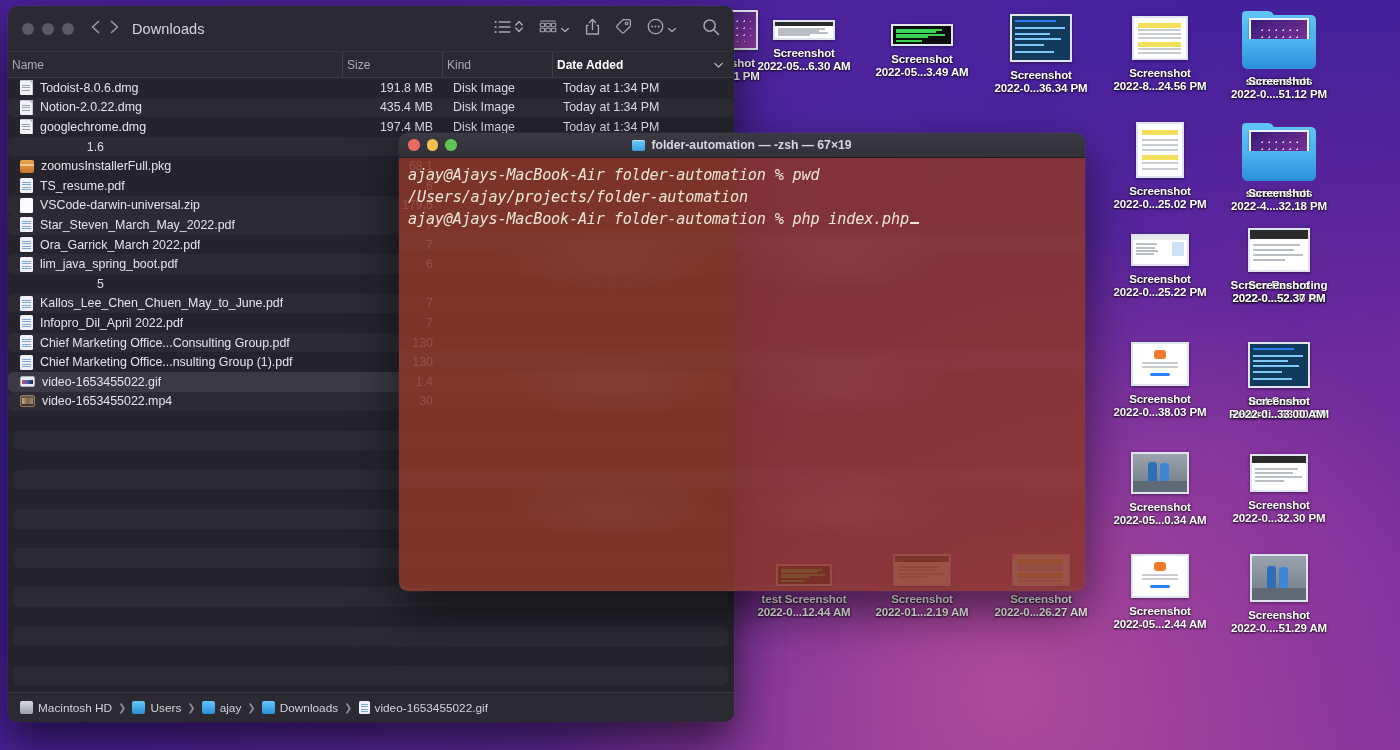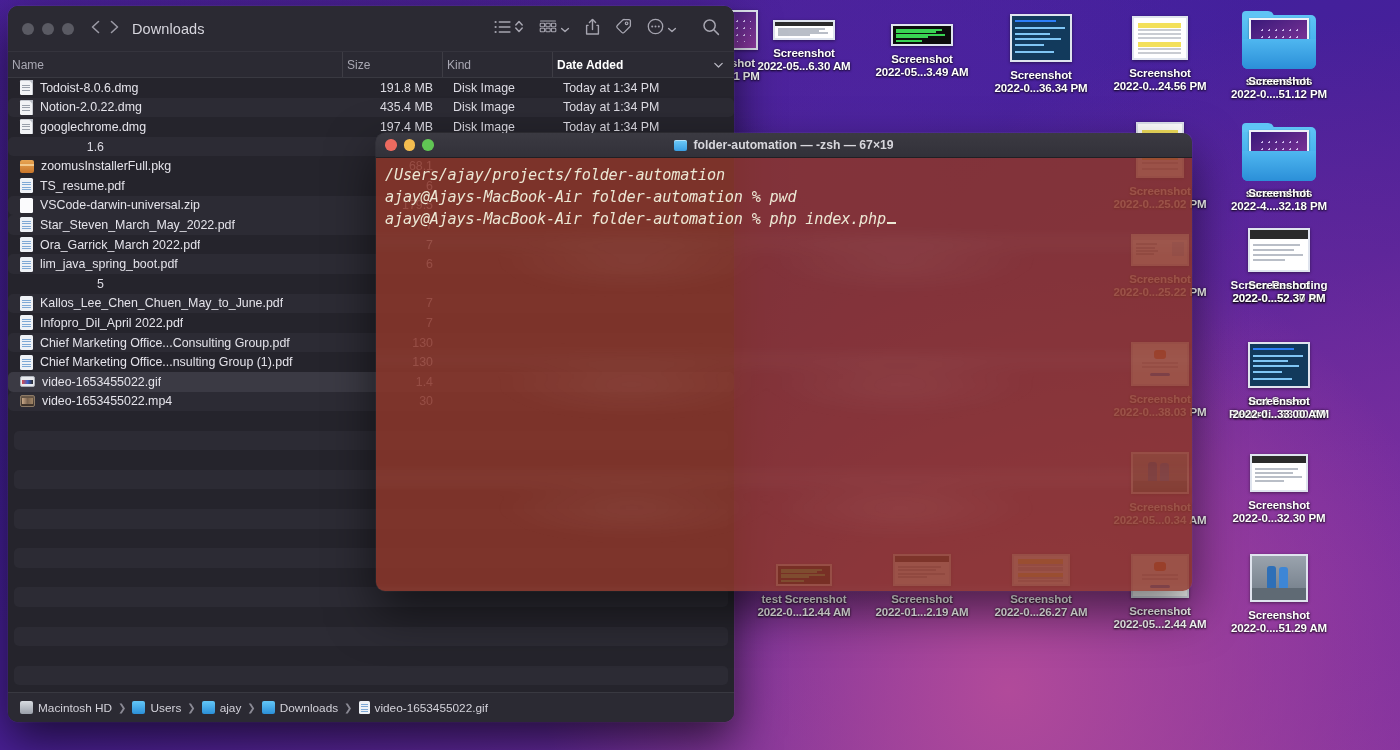--- a/index.html
+++ b/index.html
@@ -226,22 +226,22 @@
   .crumb-sep { color: #8b8a95; font-size: 10px; padding: 0 1px; }
   .cico { width: 13px; height: 13px; border-radius: 2px; flex: none; }
   .cico.hd { background: linear-gradient(#d8dbe1,#9aa0aa); }
   .cico.folder { background: linear-gradient(#63c7f7,#2b8fd8); border-radius: 2px; }
   .cico.file { width:11px; height:13px; background:#eef1f6; border-radius:1.5px; position:relative; }
   .cico.file::after { content:""; position:absolute; left:2px; right:2px; top:3px; bottom:2px;
      background: repeating-linear-gradient(#7fa9d6 0 1px, transparent 1px 2.4px); }
 
   
   #terminal {
-    position: absolute; left: 376px; top: 133px;
-    width: 816px; height: 458px;
+    position: absolute; left: 399px; top: 133px;
+    width: 686px; height: 458px;
     border-radius: 9px;
     box-shadow: 0 20px 48px rgba(0,0,0,.55), 0 0 0 .5px rgba(255,255,255,.10);
     overflow: hidden;
     display: flex; flex-direction: column;
   }
   #term-titlebar {
     height: 25px; flex: none;
     background: linear-gradient(#3b3a42, #323139);
     display: flex; align-items: center;
     padding: 0 9px;
@@ -382,21 +382,21 @@
             <div class="ln" style="top:38%"></div>
             <div class="ln" style="top:48%"></div>
             <div class="ln hl" style="top:60%"></div>
             <div class="ln" style="top:74%"></div>
             <div class="ln" style="top:84%"></div>
           </div>
         </div>
       </div>
       <div style="position:relative;width:100%">
         <div class="desk-label">Screenshot</div>
-        <div class="desk-label">2022-0...24.56 PM</div>
+        <div class="desk-label">2022-8...24.56 PM</div>
       </div>
     </div>
     <div class="desk-icon" style="left: 1220px; top: 10px;">
       <div class="desk-thumb" style="height:60px">
         <div class="folder-ico">
           <div class="back"></div>
           <div class="tab"></div>
           <div class="preview">
             <div class="tn tn-desk">
               <div class="dots"></div>
@@ -980,18 +980,18 @@
       <div class="tl yellow"></div>
       <div class="tl green"></div>
     </div>
     <div id="term-title">
       <span class="term-folder-ico"></span>
       <span>folder-automation — -zsh — 67×19</span>
     </div>
   </div>
   <div id="term-body">
     <div id="term-lines">
+        <div class="tline">ajay@Ajays-MacBook-Air folder-automation % pwd</div>
         <div class="tline">/Users/ajay/projects/folder-automation</div>
-        <div class="tline">ajay@Ajays-MacBook-Air folder-automation % pwd</div>
         <div class="tline">ajay@Ajays-MacBook-Air folder-automation % php index.php<span class="cursor-blk"></span></div>
       </div>
   </div>
 </div>
 
 </body></html>

